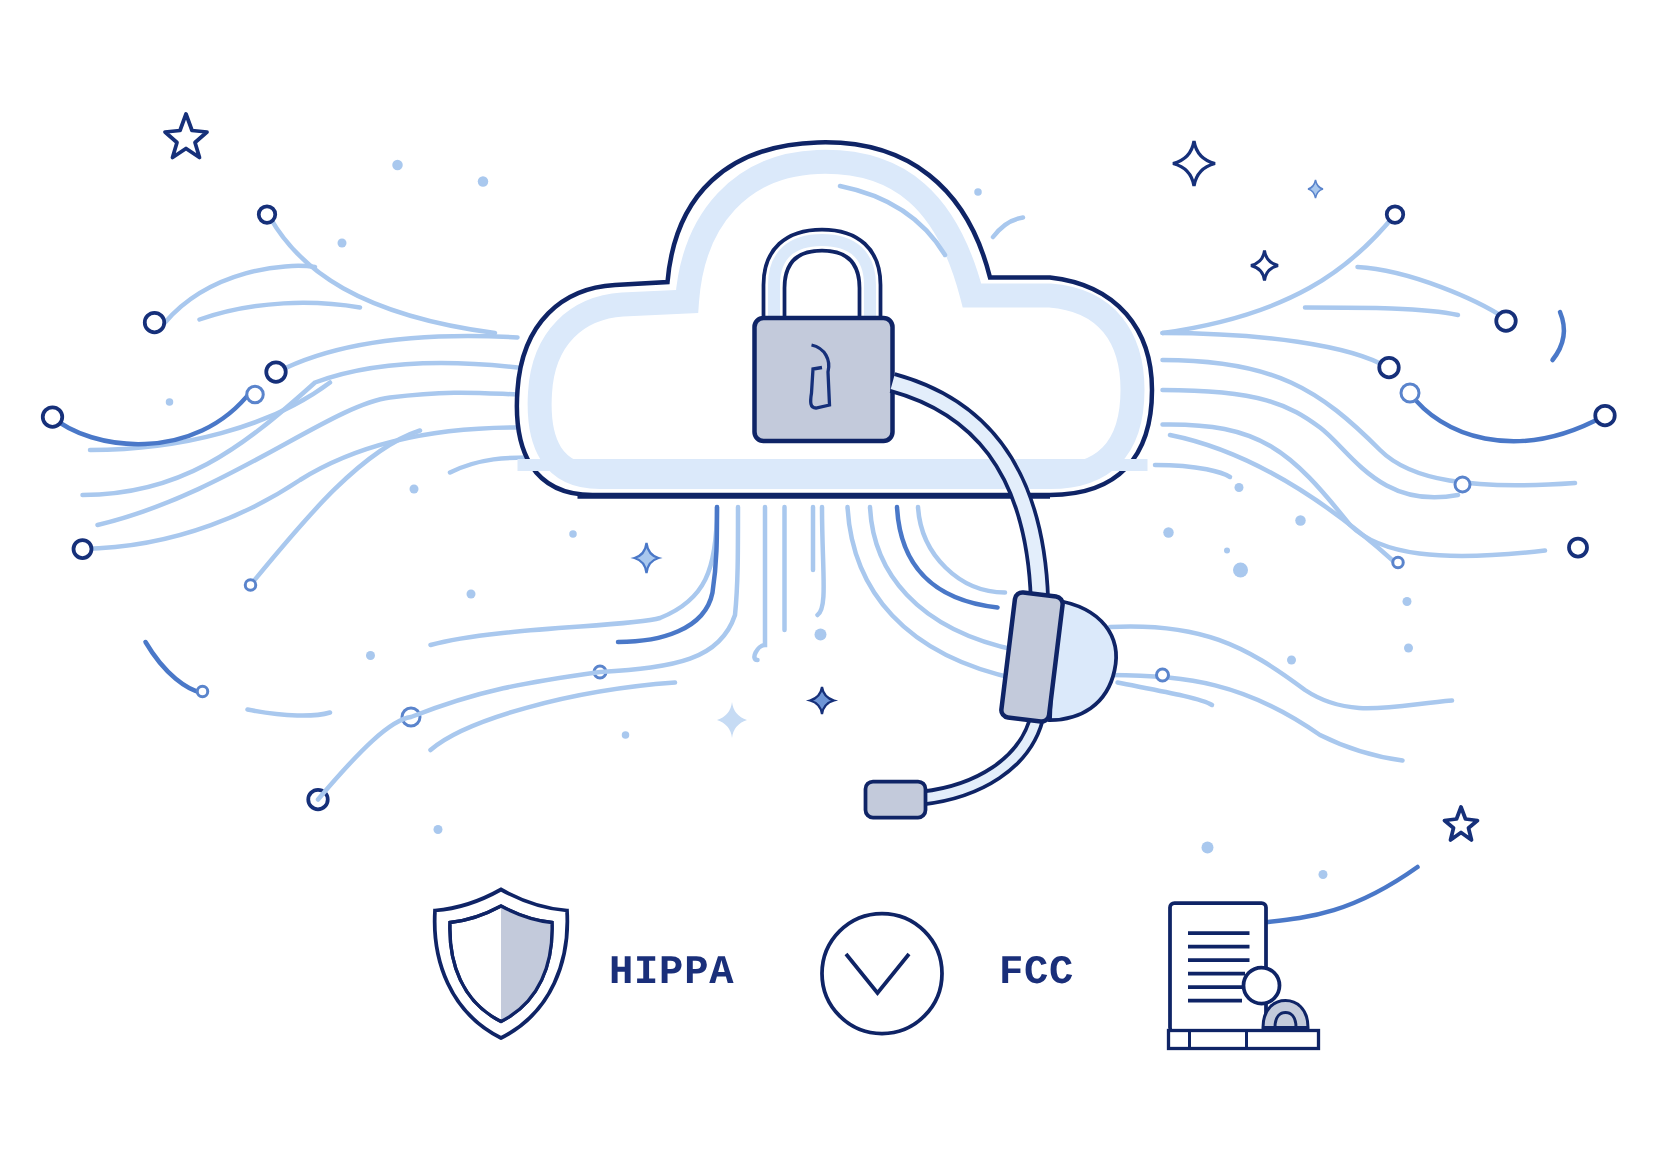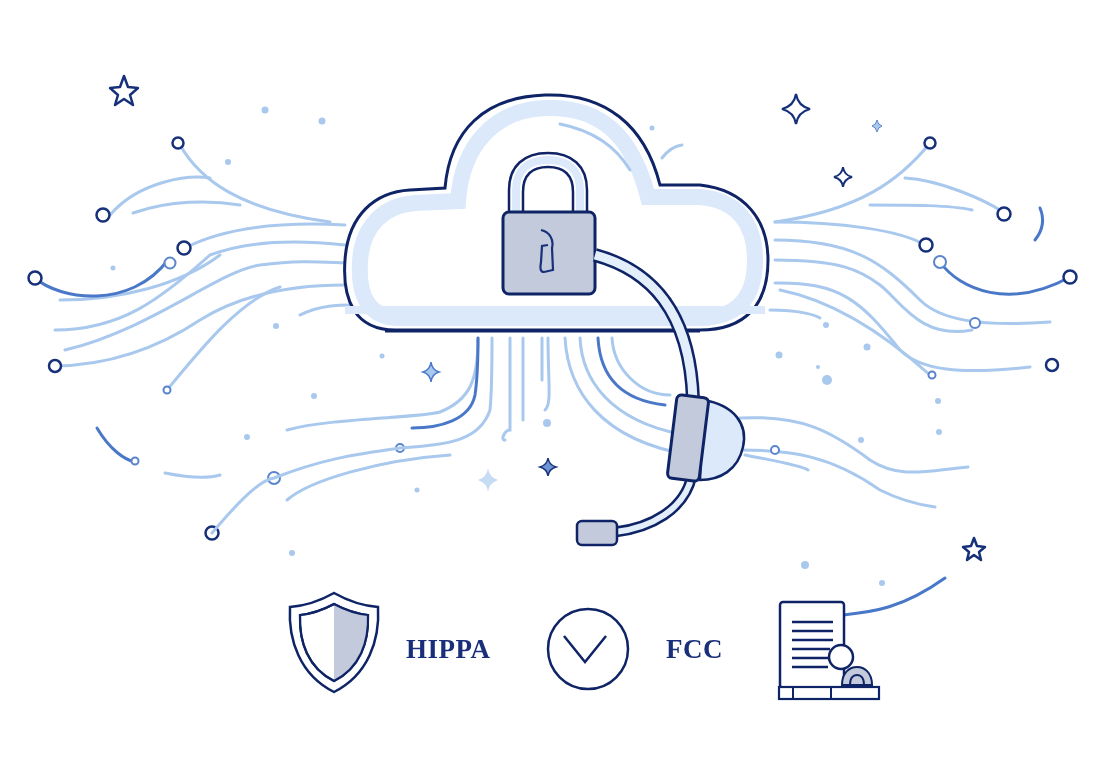--- a/index.html
+++ b/index.html
@@ -1,20 +1,20 @@
 <!DOCTYPE html>
 <html><head>
   <meta charset="utf-8">
   <style>
     html, body { margin: 0; padding: 0; background: #ffffff; }
     body { width: 1106px; height: 781px; position: relative; overflow: hidden; font-family: "DejaVu Sans", sans-serif; }
     svg.scene { position: absolute; left: 0; top: 0; }
     .label {
       position: absolute;
-      font-family: Liberation Serif, serif;
+      font-family: Liberation Mono, monospace;
       font-weight: bold;
       font-size: 27px;
       color: #1a2f7a;
       letter-spacing: 0.5px;
     }
     .hippa-label { left: 406px; top: 634px; }
     .fcc-label { left: 666px; top: 634px; }
   </style>
 </head>
 <body>

